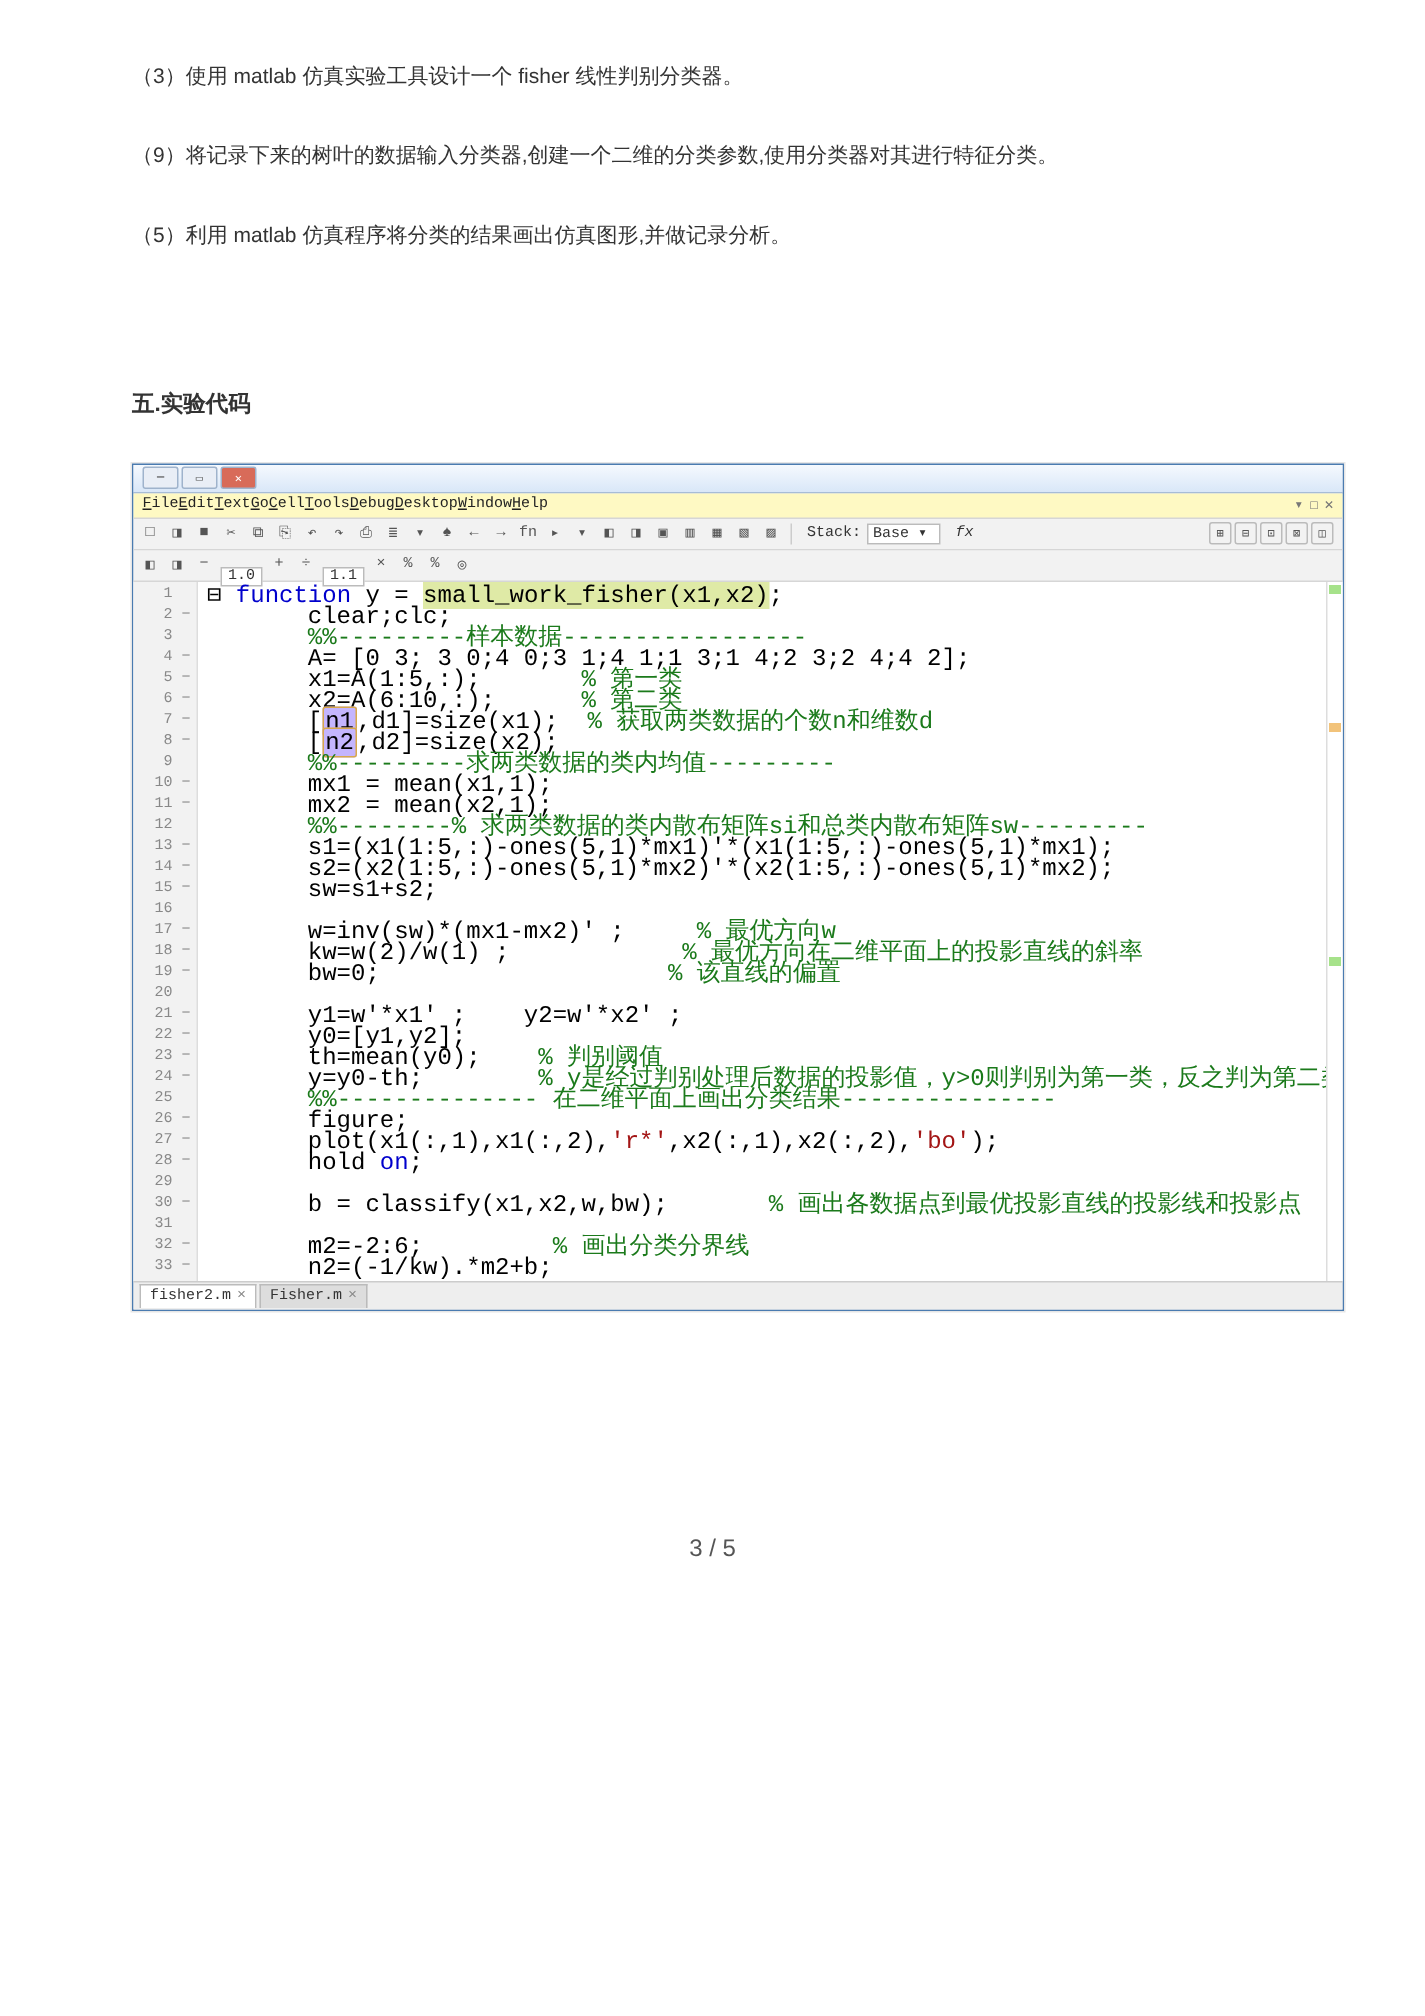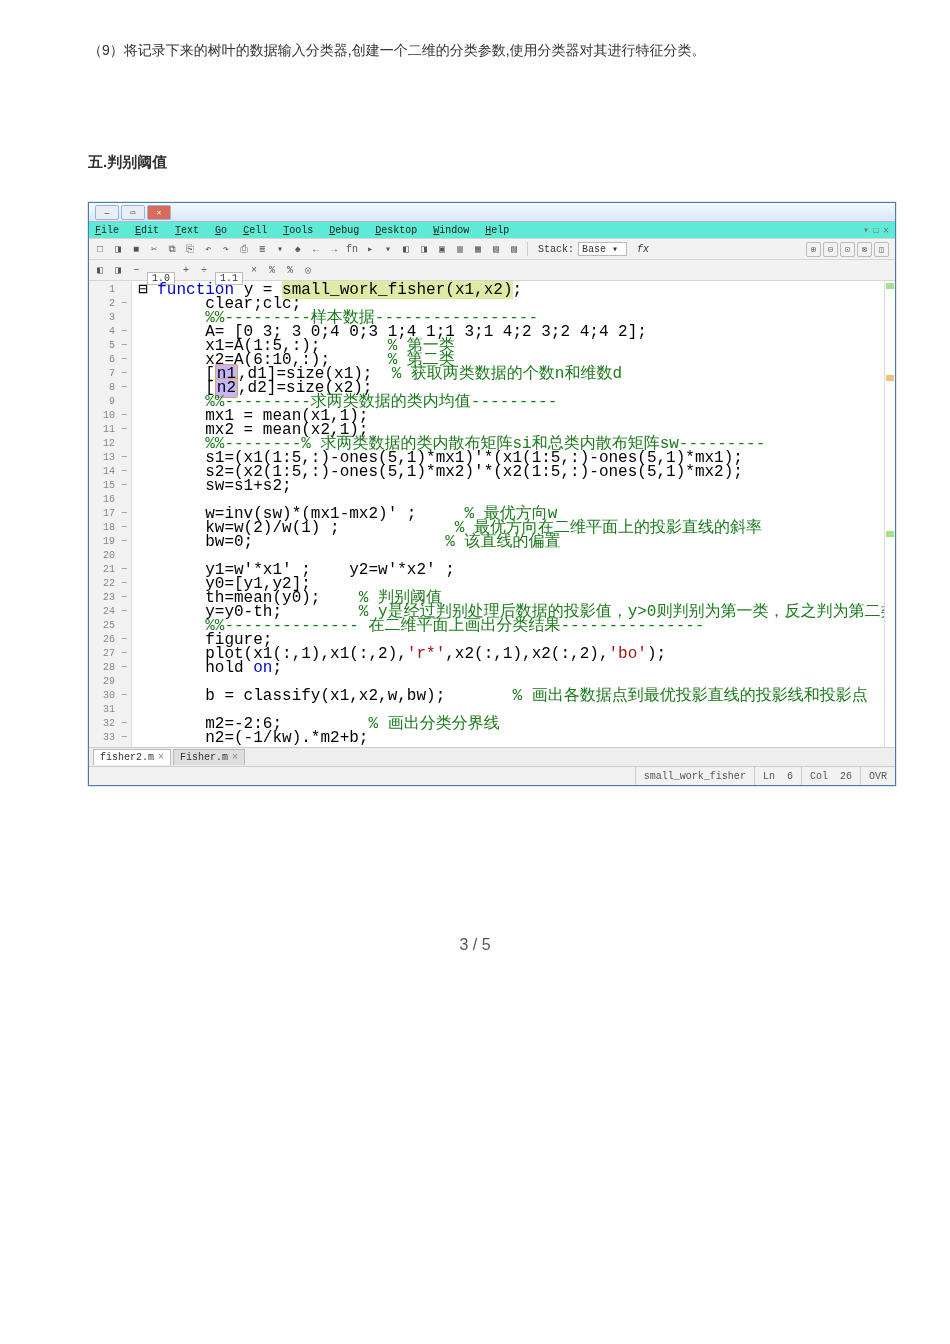--- a/index.html
+++ b/index.html
@@ -51,25 +51,25 @@
     width: 22px; height: 13px;
     border:1px solid #9fb3cc;
     border-radius:2px;
     font-size:8px;
     cursor:default;
   }
   .win-min { background:#e9eef6; color:#555; font-weight:bold;}
   .win-max { background:#e9eef6; color:#555;}
   .win-close { background:#d86b59; color:#fff; font-weight:bold;}
   .menubar {
-    display:flex; gap:16px;
+    display:flex; gap:0;
     height: 16px;
     align-items:center;
     padding: 0 6px;
-    background:#5eead4;
+    background:#fef9c3;
     border-bottom:1px solid #d6d6d6;
     font-size:10px;
     color:#222;
   }
   .menubar .menu-item u { text-decoration: underline; }
   .dock-ctrl { margin-left:auto; display:flex; gap:4px; color:#777; font-size:10px;}
   .toolbar {
     display:flex; align-items:center;
     height:20px;
     padding:0 4px;
@@ -173,23 +173,25 @@
     text-align:center;
     font-size:16px;
     color:#555;
     margin-top:150px;
   }
 </style>
 </head>
 <body>
 
 <div class="doc">
+  <p class="para">（3）使用 matlab 仿真实验工具设计一个 fisher 线性判别分类器。</p>
   <p class="para">（9）将记录下来的树叶的数据输入分类器,创建一个二维的分类参数,使用分类器对其进行特征分类。</p>
-
-  <div class="section-heading">五.判别阈值</div>
+  <p class="para">（5）利用 matlab 仿真程序将分类的结果画出仿真图形,并做记录分析。</p>
+
+  <div class="section-heading">五.实验代码</div>
 
   <div class="editor-window">
     <div class="title-bar">
       <span class="win-buttons">
         <span class="win-btn win-min">—</span>
         <span class="win-btn win-max">▭</span>
         <span class="win-btn win-close">✕</span>
       </span>
     </div>
 
@@ -273,27 +275,16 @@
           <div class="mark mark-orange" style="top: 94px;"></div>
           <div class="mark mark-green" style="top: 250px;"></div>
         </div>
     </div>
 
     <div class="file-tabs" id="file-tabs">
         <div class="file-tab active">fisher2.m<span class="close">×</span></div>
         <div class="file-tab">Fisher.m<span class="close">×</span></div>
       </div>
 
-    <div class="status-bar">
-      <span class="spacer"></span>
-      <span class="status-cell">small_work_fisher</span>
-      <span class="status-cell">
-        <span>Ln</span>&nbsp;&nbsp;<span>6</span>
-      </span>
-      <span class="status-cell">
-        <span>Col</span>&nbsp;&nbsp;<span>26</span>
-      </span>
-      <span class="status-cell">OVR</span>
-    </div>
   </div>
 
   <div class="page-footer">3 / 5</div>
 </div>
 
 </body></html>

